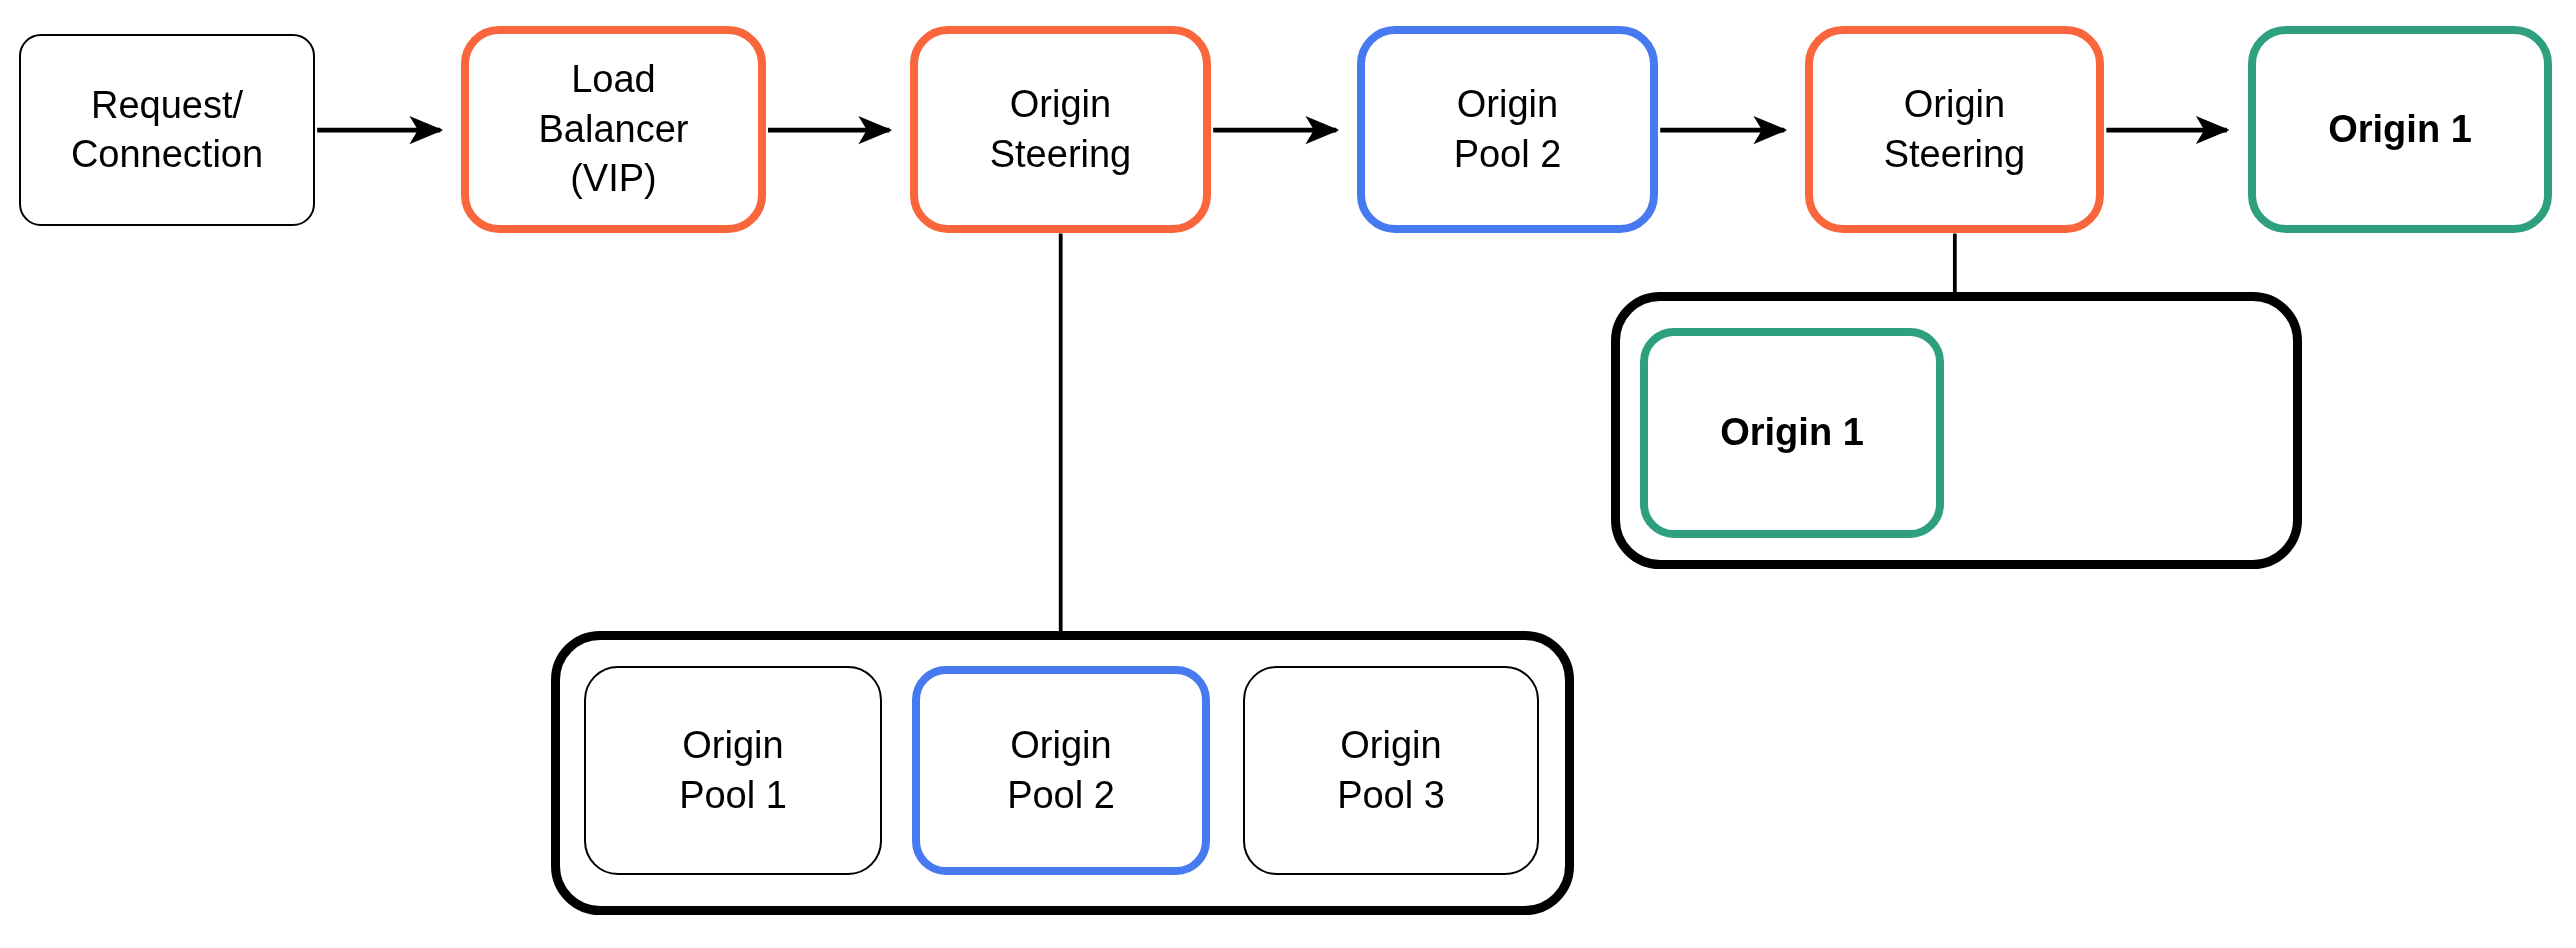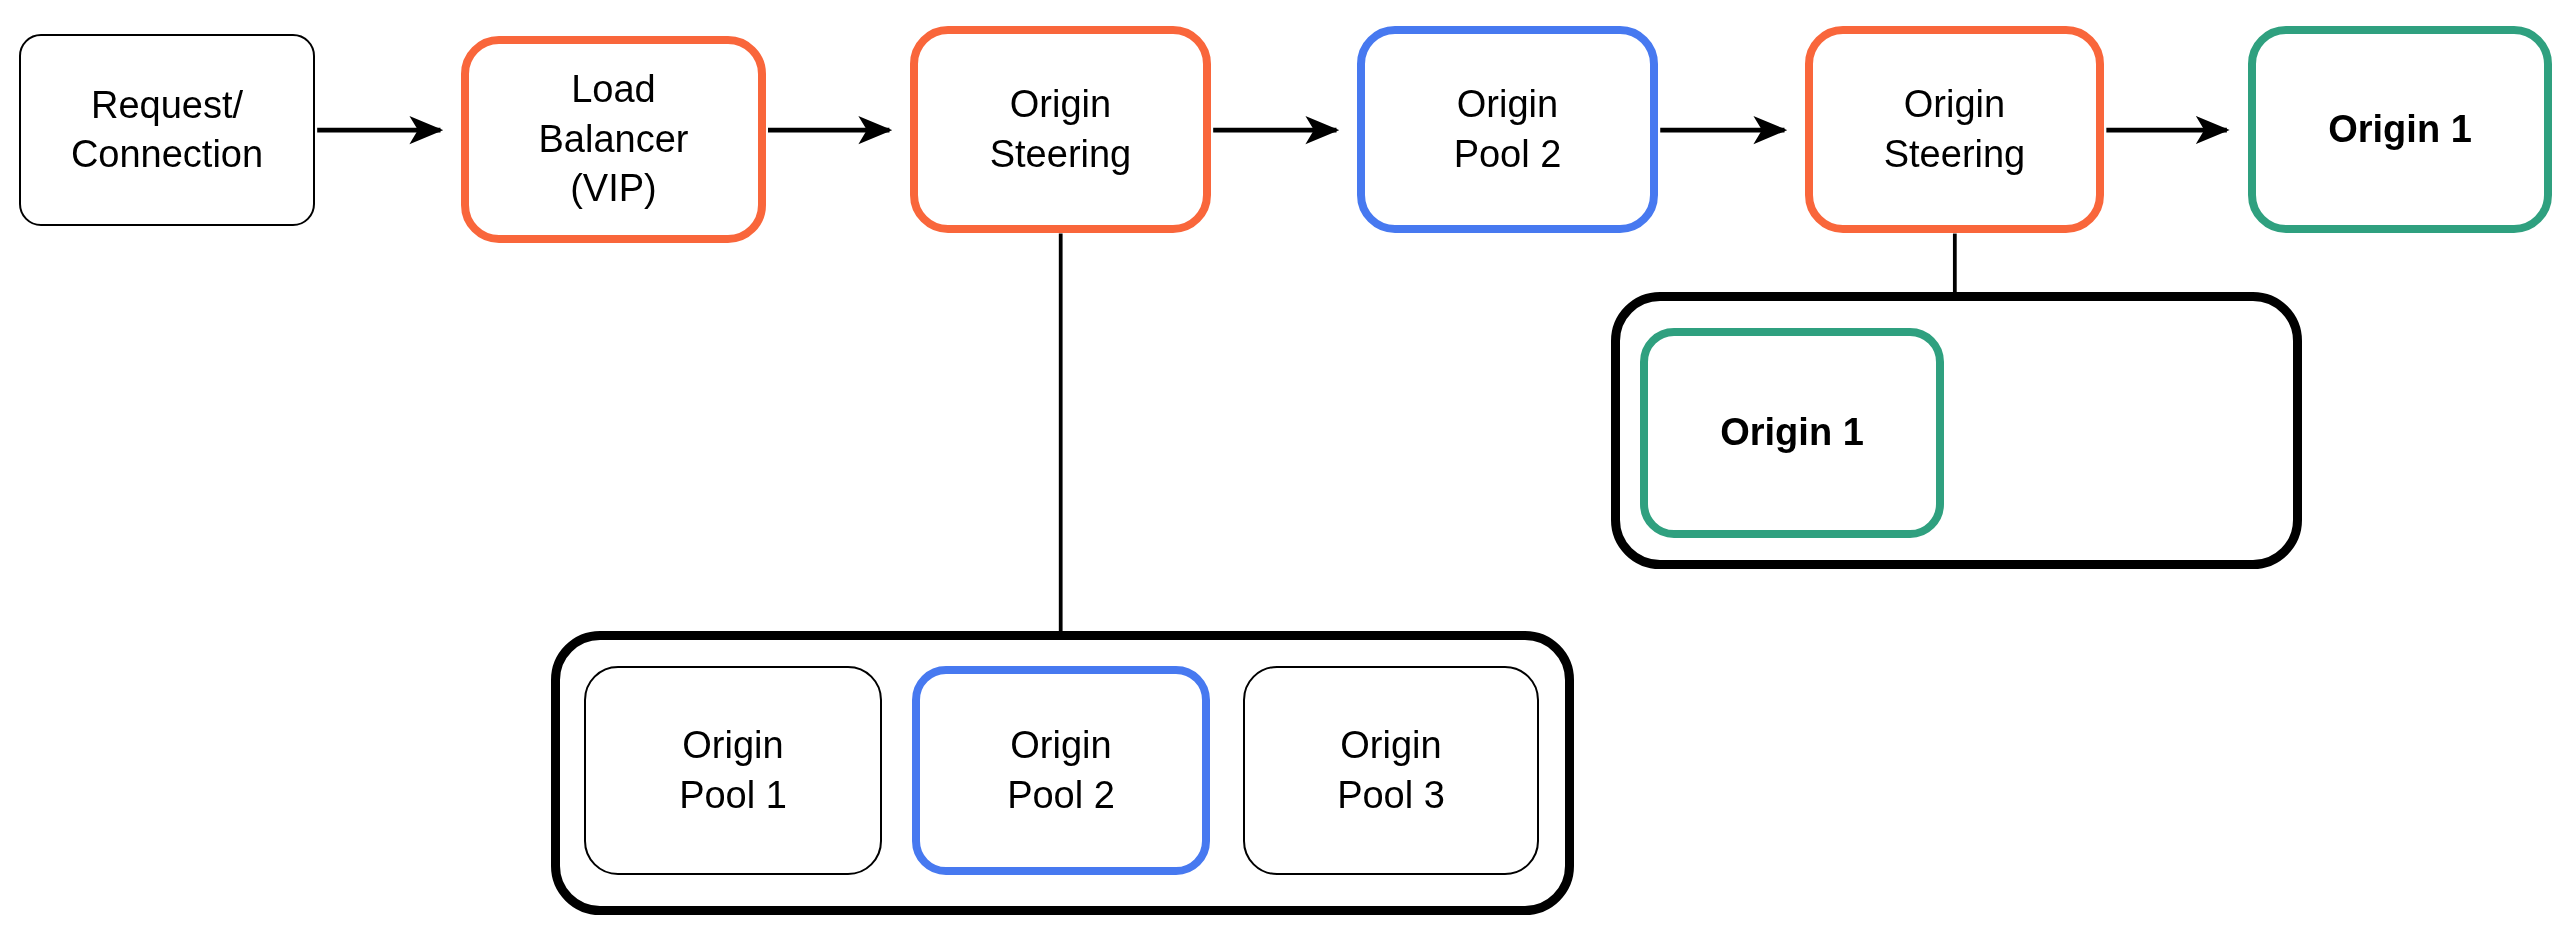--- a/index.html
+++ b/index.html
@@ -55,21 +55,21 @@
   .group-box {
     position: absolute;
     box-sizing: border-box;
     border: 9.4px solid #000000;
     border-radius: 49px;
     background: #ffffff;
   }
 
   
   .n-request          { left: 19px;   top: 34px;  width: 296px; height: 192px; }
-  .n-load-balancer    { left: 461px;  top: 36px;  width: 305px; height: 207px; }
+  .n-load-balancer    { left: 461px;  top: 26px;  width: 305px; height: 207px; }
   .n-traffic-steering { left: 910px;  top: 26px;  width: 301px; height: 207px; }
   .n-origin-pool-sel  { left: 1357px; top: 26px;  width: 301px; height: 207px; }
   .n-origin-steering  { left: 1805px; top: 26px;  width: 299px; height: 207px; }
   .n-origin-sel       { left: 2248px; top: 26px;  width: 304px; height: 207px; }
 
   
   .g-origins          { left: 1611px; top: 292px; width: 691px;  height: 277px; }
   .n-origin-1         { left: 1640px; top: 328px; width: 304px; height: 210px; border-radius: 34px; }
   .n-origin-2         { left: 1967px; top: 328px; width: 295px; height: 210px; border-radius: 34px; }
 

